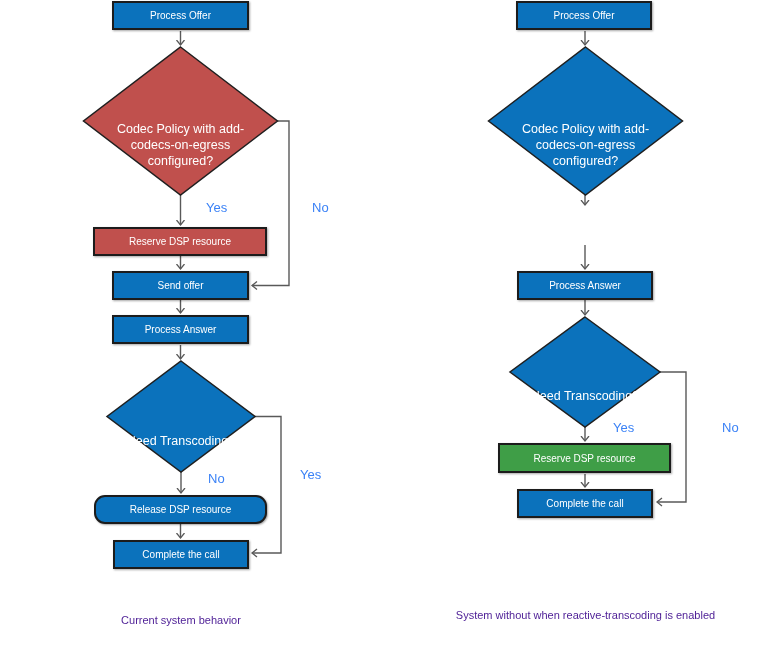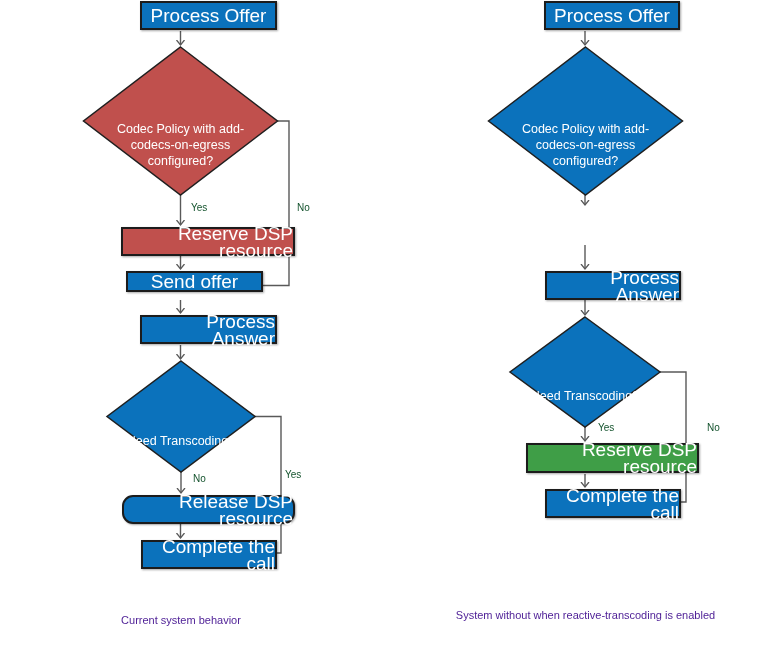--- a/index.html
+++ b/index.html
@@ -7,34 +7,33 @@
     position:relative;width:777px;height:661px;background:#ffffff;
     font-family:"Liberation Sans", sans-serif;overflow:hidden;
   }
   #connector-layer{position:absolute;left:0;top:0;width:777px;height:661px;}
   .connector{fill:none;stroke:var(--c-connector);stroke-width:1.4;}
   .diamond{stroke:#1f1f1f;stroke-width:1.5;}
   .fill-blue{fill:var(--c-blue);}
   .fill-red{fill:var(--c-red);}
   .node{
     position:absolute;display:flex;align-items:center;justify-content:center;
-    color:#ffffff;font-size:19px;line-height:17px;text-align:right;
+    color:#ffffff;font-size:10px;line-height:17px;text-align:left;
     border:2px solid #1c1c1c;box-sizing:border-box;
     box-shadow:1px 1px 2px rgba(0,0,0,0.35);
-    margin-left:28px;
   }
   .node.blue{background:var(--c-blue);}
   .node.red{background:var(--c-red);}
   .node.green{background:var(--c-green);}
   .diamond-text{
     position:absolute;color:#ffffff;font-size:12.5px;line-height:16px;
     text-align:center;display:flex;align-items:center;justify-content:center;margin-top:24px;
   }
   .branch-label{
-    position:absolute;color:#14532d;font-size:10px;line-height:15px;
+    position:absolute;color:#3b82f6;font-size:13px;line-height:15px;margin-left:15px;
   }
   .caption{
     position:absolute;color:#4c1d95;font-size:11px;line-height:17px;text-align:center;
   }
   .caption b{font-weight:normal;}
 </style>
 </head>
 <body>
 
 <div id="canvas">
@@ -72,21 +71,21 @@
 
   <div class="node blue" style="left:112px;top:1px;width:137px;height:29px;">Process Offer</div>
 
   <div class="diamond-text" style="left:98px;top:93px;width:165px;height:56px;">Codec Policy with add-codecs-on-egress configured?</div>
 
   <div class="branch-label" style="left:191px;top:200px;">Yes</div>
   <div class="branch-label" style="left:297px;top:200px;">No</div>
 
   <div class="node red" style="left:93px;top:227px;width:174px;height:29px;">Reserve DSP resource</div>
 
-  <div class="node blue" style="left:98px;top:271px;width:137px;height:21px;">Send offer</div>
+  <div class="node blue" style="left:112px;top:271px;width:137px;height:29px;">Send offer</div>
 
   <div class="node blue" style="left:112px;top:315px;width:137px;height:29px;">Process Answer</div>
 
   <div class="diamond-text" style="left:106px;top:408px;width:150px;height:17px;">Need Transcoding?</div>
 
   <div class="branch-label" style="left:193px;top:471px;">No</div>
   <div class="branch-label" style="left:285px;top:467px;">Yes</div>
 
   <div class="node blue" style="left:94px;top:495px;width:173px;height:29px;border-radius:11px;">Release DSP resource</div>
 

